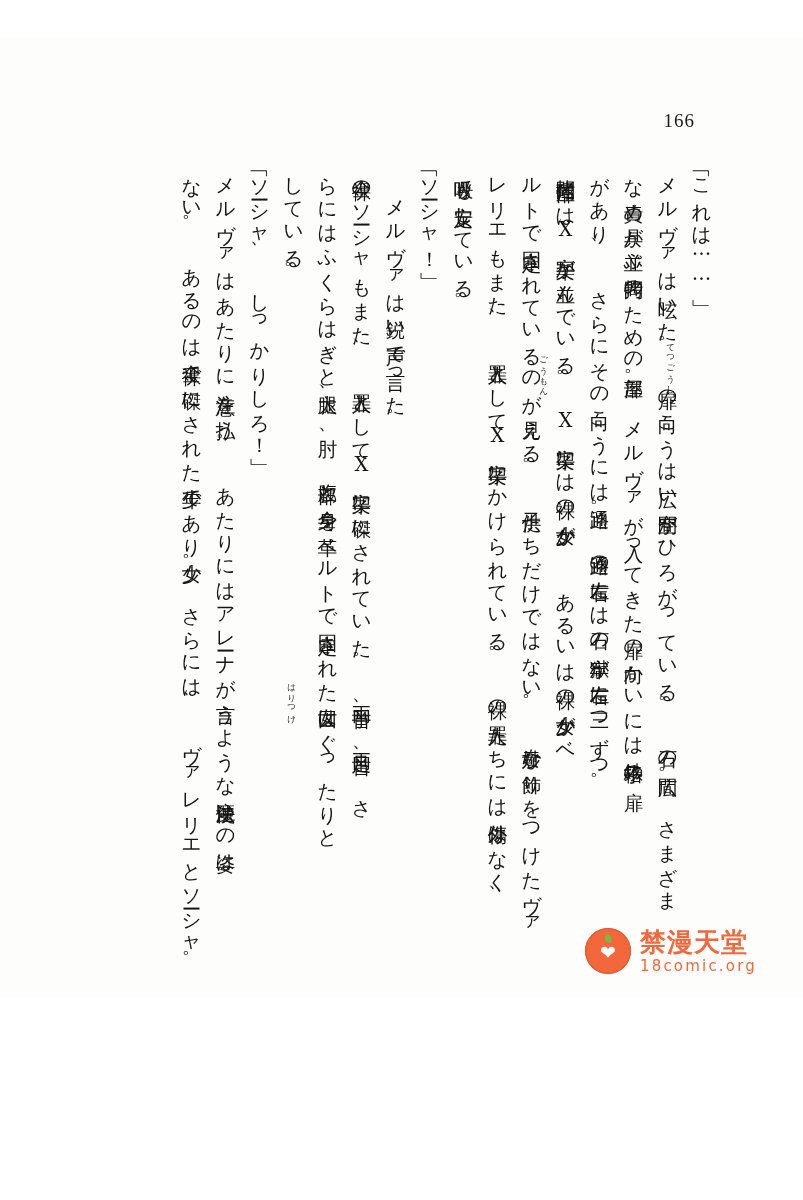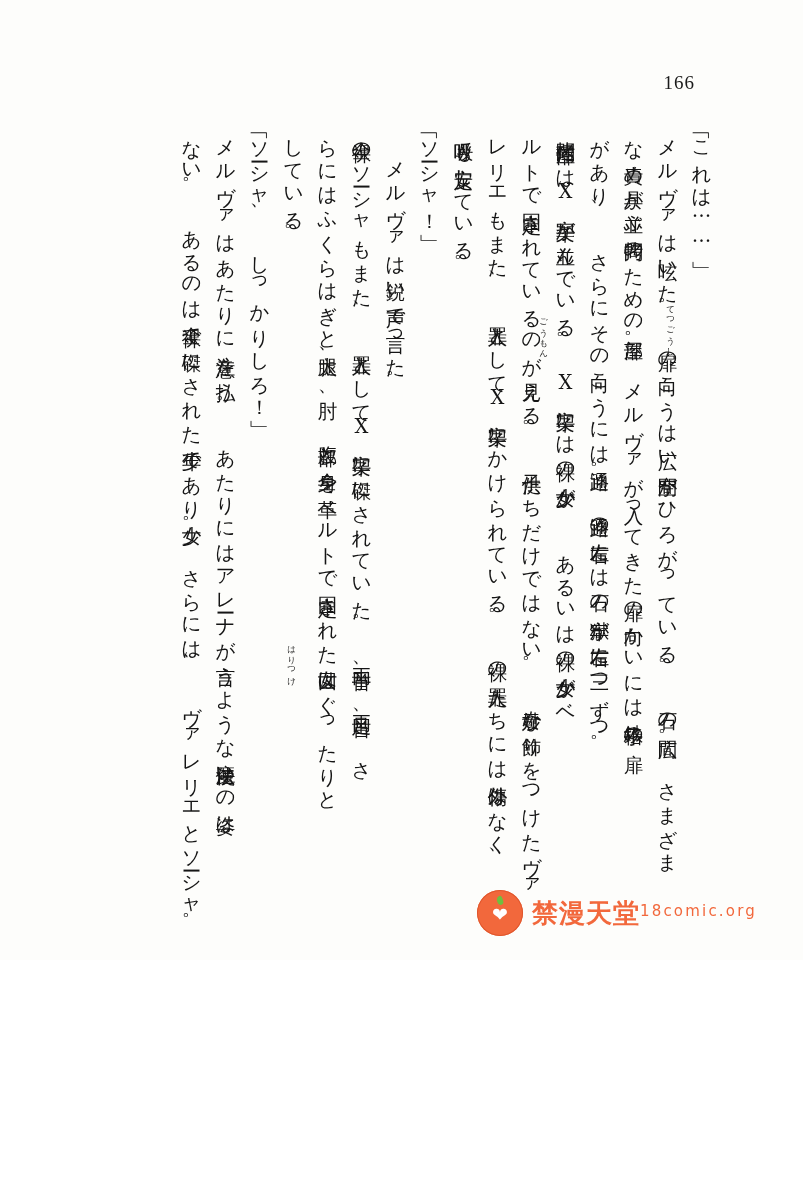--- a/index.html
+++ b/index.html
@@ -7,20 +7,21 @@
     padding: 0;
     background: #ffffff;
   }
   .page {
     position: relative;
     width: 803px;
     height: 960px;
     background: #fdfdfb;
     overflow: hidden;
     font-family: "DejaVu Serif", "Liberation Serif", serif;
+    margin-top: 38px;
   }
 
   
   .page-number {
     position: absolute;
     top: 72px;
     right: 108px;
     font-size: 19px;
     color: #1a1a1a;
     font-family: "Liberation Serif", serif;
@@ -102,20 +103,21 @@
     position: absolute;
     left: 50%;
     top: 52%;
     transform: translate(-50%, -50%);
     color: #ffffff;
     font-size: 19px;
     line-height: 1;
   }
   .wm-text {
     display: flex;
+    flex-direction: column;
     align-items: flex-start;
     line-height: 1;
   }
   .wm-title {
     font-size: 26px;
     color: #f2683c;
     font-family: "DejaVu Sans", "Liberation Sans", sans-serif;
     font-weight: bold;
     letter-spacing: 1px;
   }

